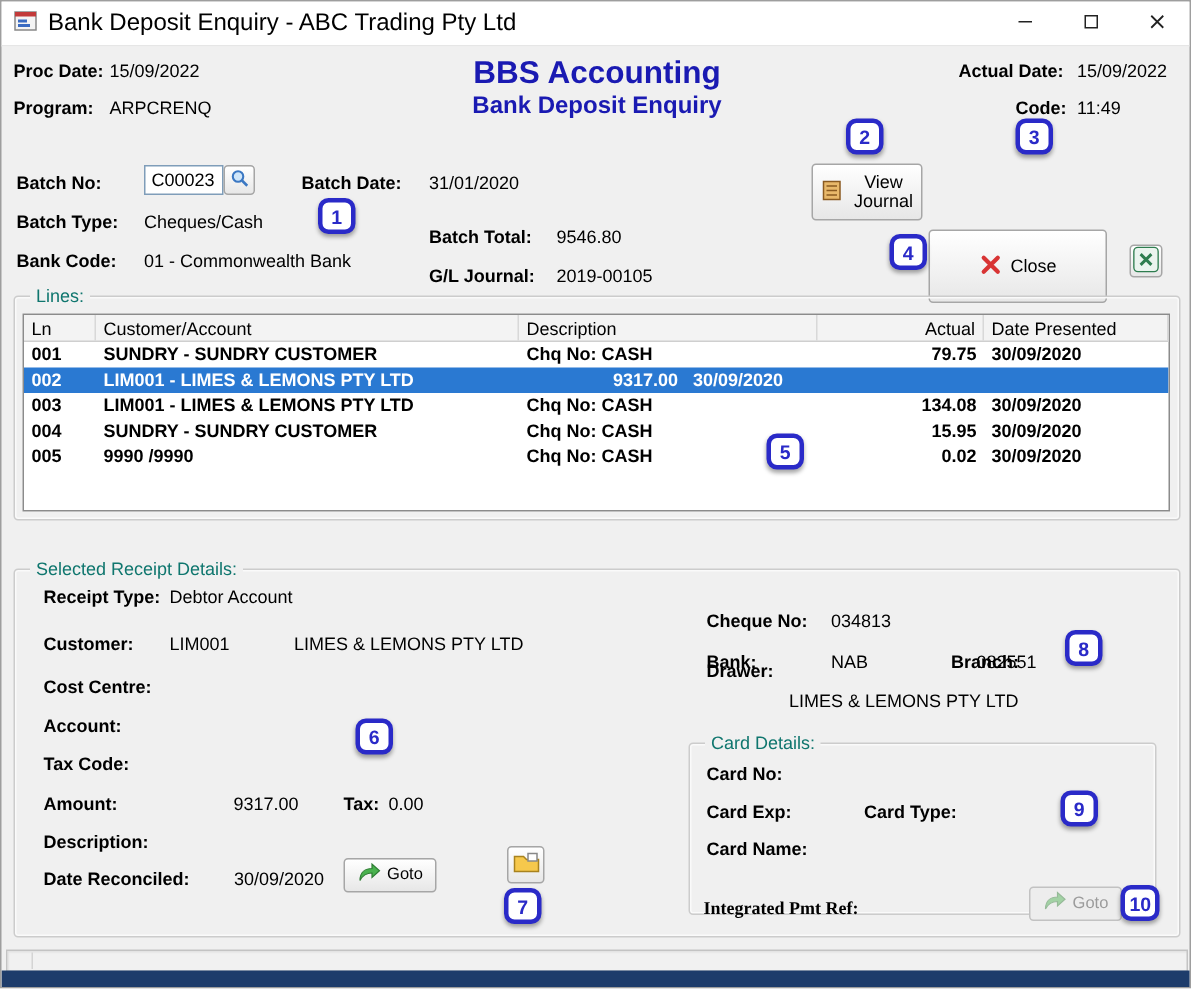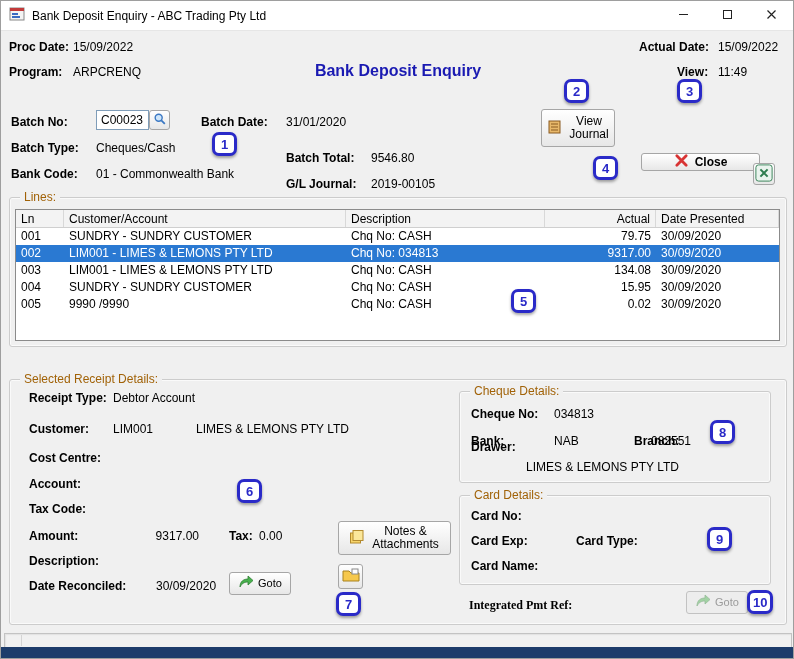--- a/index.html
+++ b/index.html
@@ -10,46 +10,46 @@
     border:1px solid #9e9e9e; overflow:hidden;
   }
   .abs { position:absolute; white-space:nowrap; }
   .lbl { font-weight:bold; }
   .h1 { font-size:21px; font-weight:bold; color:#1a1ab2; text-align:center; }
   .h2 { font-size:16px; font-weight:bold; color:#1a1ab2; text-align:center; }
 
   
   .titlebar { position:absolute; top:0; left:0; right:0; height:30px; background:#ffffff;
     display:flex; align-items:center; padding-left:8px; border-bottom:1px solid #e6e6e6; }
-  .title-text { margin-left:7px; font-size:12px; }
+  .title-text { margin-left:7px; font-size:16px; }
   .win-btns { margin-left:auto; display:flex; height:30px; }
   .win-btn { width:44px; height:30px; display:flex; align-items:center; justify-content:center; }
 
   
   .btn { position:absolute; display:flex; align-items:center; justify-content:center; gap:6px;
     background:linear-gradient(#ffffff,#e7e7e7); border:1px solid #a6a6a6; border-radius:3px;
     text-align:center; line-height:13px; font-size:12px; cursor:default; }
   .btn.small { font-size:11px; gap:4px; }
   .btn.disabled { color:#9b9b9b; background:#ededed; border-color:#c2c2c2; }
   .btn.disabled svg { opacity:.45; }
   .field { position:absolute; border:1px solid #7f9db9; background:#fff; padding:2px 4px;
     font:12px "Liberation Sans", sans-serif; }
 
   .group { position:absolute; border:1px solid #cccccc; border-radius:3px;
     box-shadow: inset 0 0 0 1px #fafafa; }
   .group-label { position:absolute; top:-8px; left:10px; background:#f0f0f0; padding:0 4px;
-    color:#a16207; white-space:nowrap; }
+    color:#0f766e; white-space:nowrap; }
 
   
   .grid { position:absolute; left:14px; top:208px; width:765px; height:132px;
     background:#fff; border:1px solid #8b8b8b; overflow:hidden; }
   .ghead { display:flex; height:18px; background:#f3f3f3; border-bottom:1px solid #cfcfcf; }
   .ghead > div { border-right:1px solid #d8d8d8; padding:2px 5px; white-space:nowrap; overflow:hidden; }
   .grow { display:flex; height:17px; line-height:17px; }
-  .grow > div { padding:0 5px; white-space:nowrap; overflow:hidden; }
+  .grow > div { padding:0 5px; white-space:nowrap; overflow:hidden;font-weight:bold; }
   .grow.selected { background:#2a79d2; color:#fff; }
   .c-ln { width:48px; } .c-cust { width:282px; } .c-desc { width:199px; }
   .c-amt { width:111px; text-align:right; } .c-date { width:123px; }
 
   
   .badge { position:absolute; min-width:25px; height:24px; padding:0 3px; background:#fff;
     border:3px solid #2a2ac8; border-radius:7px; color:#2a2ac8; font-weight:bold; font-size:13px;
     display:flex; align-items:center; justify-content:center;
     box-shadow:0 2px 3px rgba(0,0,0,.35); z-index:40; }
 
@@ -90,25 +90,26 @@
             </svg></span>
       </div>
     </div>
   </div>
 
   <span class="abs lbl" style="left:8px; top:39px;">Proc Date:</span>
   <span class="abs" style="left:72px; top:39px;">15/09/2022</span>
   <span class="abs lbl" style="left:8px; top:64px;">Program:</span>
   <span class="abs" style="left:72px; top:64px;">ARPCRENQ</span>
 
+  <div class="abs h1" style="left:247px; top:36px; width:300px;">BBS Accounting</div>
   <div class="abs h2" style="left:247px; top:61px; width:300px;">Bank Deposit Enquiry</div>
 
   <span class="abs lbl" style="left:638px; top:39px;">Actual Date:</span>
   <span class="abs" style="left:717px; top:39px;">15/09/2022</span>
-  <span class="abs lbl" style="left:676px; top:64px;">View:</span>
+  <span class="abs lbl" style="left:676px; top:64px;">Code:</span>
   <span class="abs" style="left:717px; top:64px;">11:49</span>
 
   <span class="abs lbl" style="left:10px; top:114px;">Batch No:</span>
   <input class="field" style="left: 95px; top: 109px; width: 53px; height: 20px;" value="C00023">
   <div class="btn" style="left:148px; top:109px; width:21px; height:20px;">
     <span><svg width="14" height="14" viewBox="0 0 16 16">
           <circle cx="6.5" cy="6.5" r="4" fill="#cfe6fa" stroke="#3b78c3" stroke-width="1.6"></circle>
           <line x1="9.5" y1="9.5" x2="13.5" y2="13.5" stroke="#3b78c3" stroke-width="2"></line>
         </svg></span>
   </div>
@@ -125,21 +126,21 @@
 
   <div class="btn" style="left:540px; top:108px; width:74px; height:38px;">
     <span><svg width="16" height="16" viewBox="0 0 16 16">
           <rect x="2" y="2" width="11" height="12" fill="#e8b86a" stroke="#8a5a20"></rect>
           <line x1="4" y1="5" x2="11" y2="5" stroke="#8a5a20"></line>
           <line x1="4" y1="8" x2="11" y2="8" stroke="#8a5a20"></line>
           <line x1="4" y1="11" x2="11" y2="11" stroke="#8a5a20"></line>
         </svg></span>
     <span style="width:40px; white-space:normal;">View Journal</span>
   </div>
-  <div class="btn" style="left:640px; top:152px; width:119px; height:18px;font-weight:bold;">
+  <div class="btn" style="left:618px; top:152px; width:119px; height:49px;">
     <span><svg width="15" height="15" viewBox="0 0 16 16">
           <path d="M3 3 L13 13 M13 3 L3 13" stroke="#d83434" stroke-width="3" stroke-linecap="round" fill="none"></path>
         </svg></span>
     <span>Close</span>
   </div>
   <div class="btn" style="left:752px; top:162px; width:22px; height:22px;">
     <span><svg width="18" height="18" viewBox="0 0 20 20">
           <rect x="1" y="1" width="18" height="18" rx="3" fill="#eaf4ee" stroke="#2e7d4f"></rect>
           <path d="M6 6 L14 14 M14 6 L6 14" stroke="#2e7d4f" stroke-width="2.2" fill="none"></path>
         </svg></span>
@@ -159,21 +160,20 @@
     <div class="grow">
       <div class="c-ln">001</div>
       <div class="c-cust">SUNDRY - SUNDRY CUSTOMER</div>
       <div class="c-desc">Chq No: CASH</div>
       <div class="c-amt">79.75</div>
       <div class="c-date">30/09/2020</div>
     </div>
     <div class="grow selected">
       <div class="c-ln">002</div>
       <div class="c-cust">LIM001 - LIMES &amp; LEMONS PTY LTD</div>
-      <div class="c-desc">Chq No: 034813</div>
       <div class="c-amt">9317.00</div>
       <div class="c-date">30/09/2020</div>
     </div>
     <div class="grow">
       <div class="c-ln">003</div>
       <div class="c-cust">LIM001 - LIMES &amp; LEMONS PTY LTD</div>
       <div class="c-desc">Chq No: CASH</div>
       <div class="c-amt">134.08</div>
       <div class="c-date">30/09/2020</div>
     </div>
@@ -210,47 +210,37 @@
   <span class="abs" style="left:258px; top:528px;">0.00</span>
   <span class="abs lbl" style="left:28px; top:553px;">Description:</span>
   <span class="abs lbl" style="left:28px; top:578px;">Date Reconciled:</span>
   <span class="abs" style="left:155px; top:578px;">30/09/2020</span>
   <div class="btn small" style="left:228px; top:571px; width:62px; height:23px;">
     <span><svg width="16" height="14" viewBox="0 0 16 14">
           <path d="M2 12 C2 6 6 4 10 4 L10 1 L15 5.5 L10 10 L10 7 C7 7 4 8 2 12 Z" fill="#49b24e" stroke="#2e7d33" stroke-width="0.8"></path>
         </svg></span>
     <span>Goto</span>
   </div>
-  <div class="btn" style="left:337px; top:520px; width:113px; height:34px;">
-    <span><svg width="16" height="16" viewBox="0 0 16 16">
-          <rect x="1.5" y="4" width="10" height="10" fill="#f7d46a" stroke="#b38a2d"></rect>
-          <rect x="4" y="1.5" width="10" height="10" fill="#fbe79a" stroke="#b38a2d"></rect>
-        </svg></span>
-    <span style="width:70px; white-space:normal;">Notes &amp; Attachments</span>
-  </div>
   <div class="btn" style="left:337px; top:563px; width:25px; height:25px;">
     <span><svg width="18" height="16" viewBox="0 0 18 16">
           <path d="M1 4 h6 l2 2 h8 v8 h-16 z" fill="#f6c84c" stroke="#a8821e"></path>
           <rect x="10" y="2" width="6" height="5" fill="#fff" stroke="#888"></rect>
         </svg></span>
   </div>
 
-  <div class="group" style="left:458px; top:390px; width:312px; height:92px;">
-    <span class="group-label">Cheque Details:</span>
-  </div>
   <span class="abs lbl" style="left:470px; top:406px;">Cheque No:</span>
   <span class="abs" style="left:553px; top:406px;">034813</span>
   <span class="abs lbl" style="left:470px; top:433px;">Bank:</span>
   <span class="abs" style="left:553px; top:433px;">NAB</span>
   <span class="abs lbl" style="left:597px; top:433px;padding-left:36px;">Branch:</span>
   <span class="abs" style="left:650px; top:433px;">082551</span>
   <span class="abs lbl" style="left:470px; top:439px;">Drawer:</span>
   <span class="abs" style="left:525px; top:459px;">LIMES &amp; LEMONS PTY LTD</span>
 
-  <div class="group" style="left:458px; top:494px; width:312px; height:90px;">
+  <div class="group" style="left:458px; top:494px; width:312px; height:115px;">
     <span class="group-label">Card Details:</span>
   </div>
   <span class="abs lbl" style="left:470px; top:508px;">Card No:</span>
   <span class="abs lbl" style="left:470px; top:533px;">Card Exp:</span>
   <span class="abs lbl" style="left:575px; top:533px;">Card Type:</span>
   <span class="abs lbl" style="left:470px; top:558px;">Card Name:</span>
 
   <span class="abs lbl" style="left:468px; top:597px;font-family:Liberation Serif, serif;">Integrated Pmt Ref:</span>
   <div class="btn small disabled" style="left:685px; top:590px; width:62px; height:23px;">
     <span><svg width="16" height="14" viewBox="0 0 16 14">

